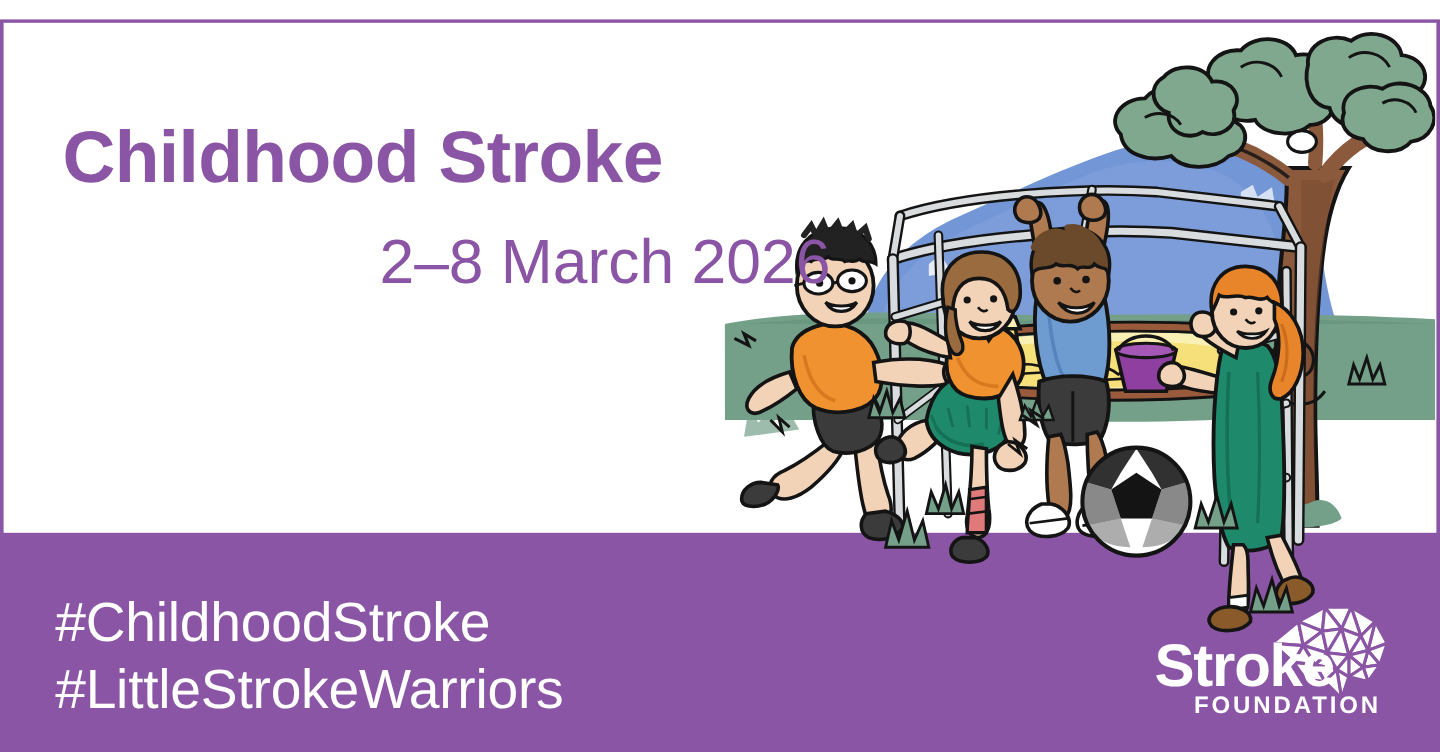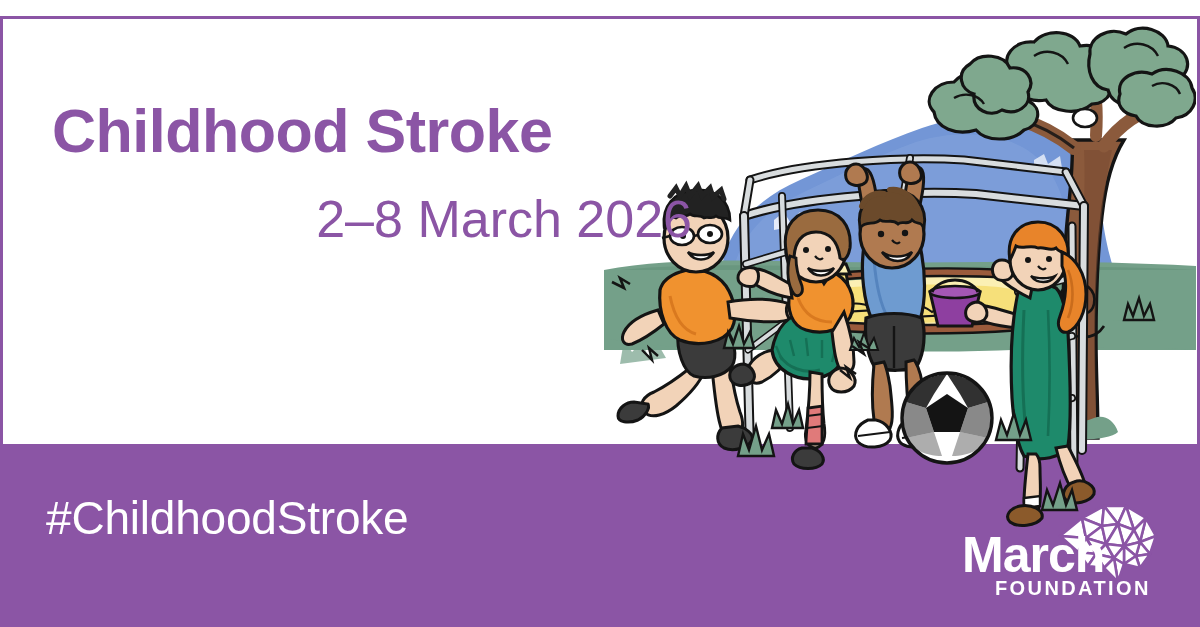--- a/index.html
+++ b/index.html
@@ -480,20 +480,21 @@
     </svg>
   </div>
 
   <div id="headline-block">
     <div class="head-line">Childhood Stroke</div>
     <div id="date-line">2–8 March 2026</div>
   </div>
 
   <div id="hashtags">
     <div class="hashtag">#ChildhoodStroke</div>
+    <div class="hashtag">#LittleStrokeWarriors</div>
   </div>
 
   <div id="logo">
     <div id="logo-mark">
       <svg viewBox="0 0 108 96" width="108" height="96" xmlns="http://www.w3.org/2000/svg">
         <g fill="#ffffff" stroke="#8B55A5" stroke-width="2.6" stroke-linejoin="round">
 
           <path d="M8,44 L30,26 L34,46 Z"></path>
           <path d="M30,26 L52,14 L50,34 Z"></path>
           <path d="M30,26 L50,34 L34,46 Z"></path>
@@ -523,18 +524,18 @@
           <path d="M54,52 L72,54 L62,66 Z"></path>
           <path d="M72,54 L84,64 L72,72 Z"></path>
           <path d="M72,54 L72,72 L62,66 Z"></path>
           <path d="M62,66 L72,72 L66,90 Z"></path>
           <path d="M62,66 L66,90 L52,76 Z"></path>
           <path d="M84,64 L98,62 L88,76 Z"></path>
           <path d="M84,64 L88,76 L72,72 Z"></path>
         </g>
       </svg>
     </div>
-    <div id="logo-word">March</div>
+    <div id="logo-word">Stroke</div>
     <div id="logo-sub">FOUNDATION</div>
   </div>
 
   <div id="frame"></div>
 </div>
 
 </body></html>

